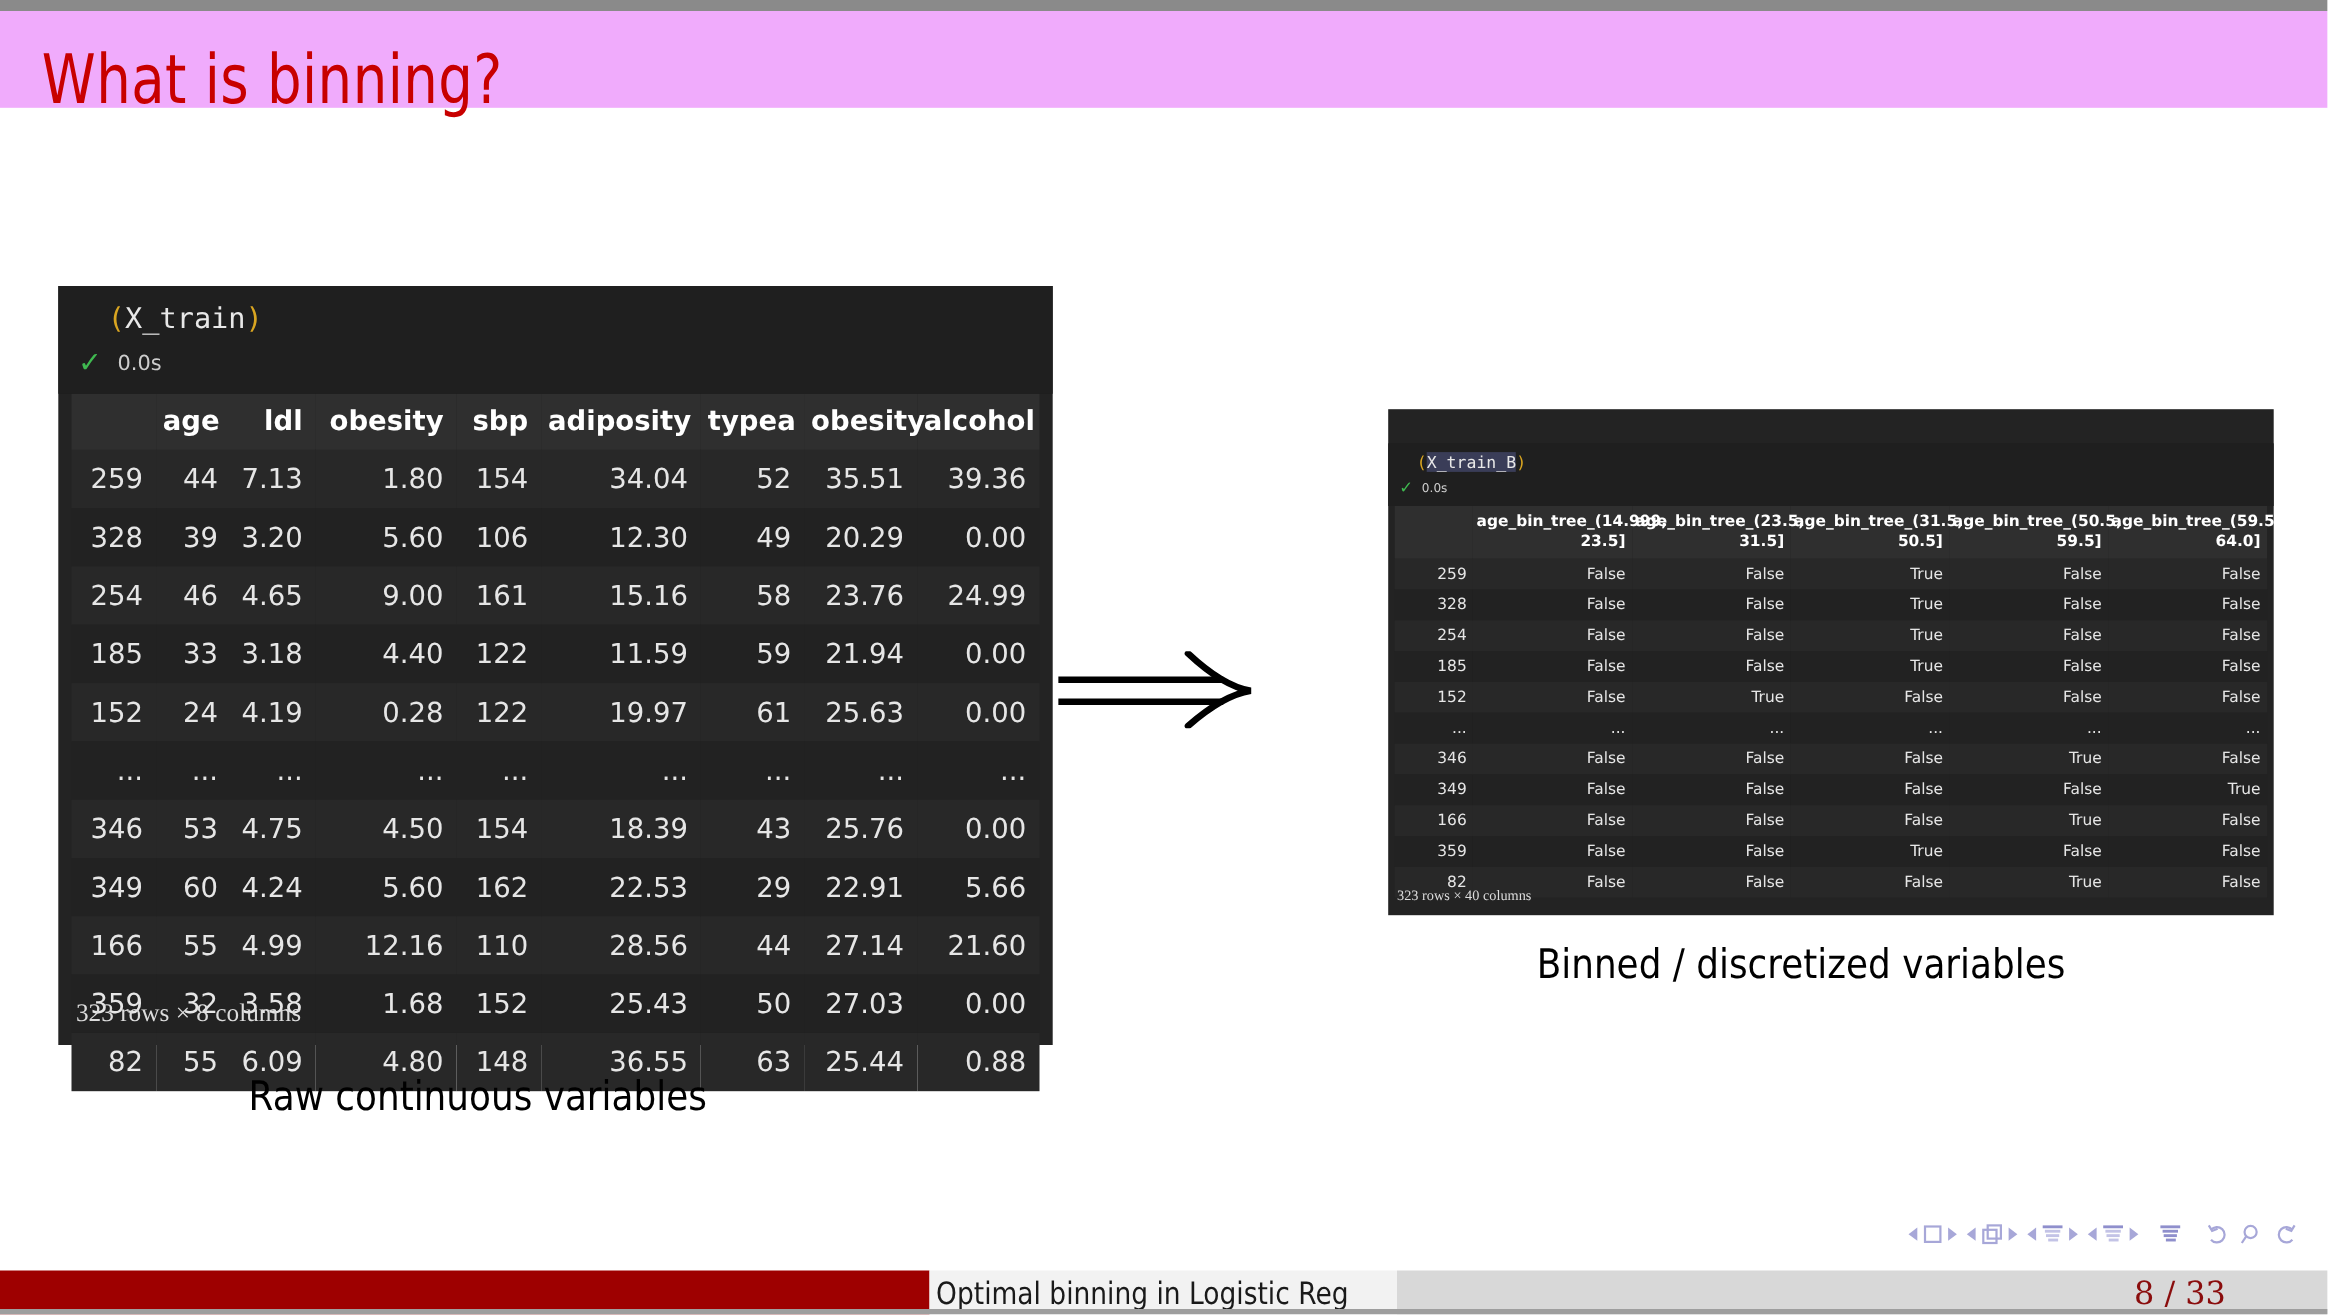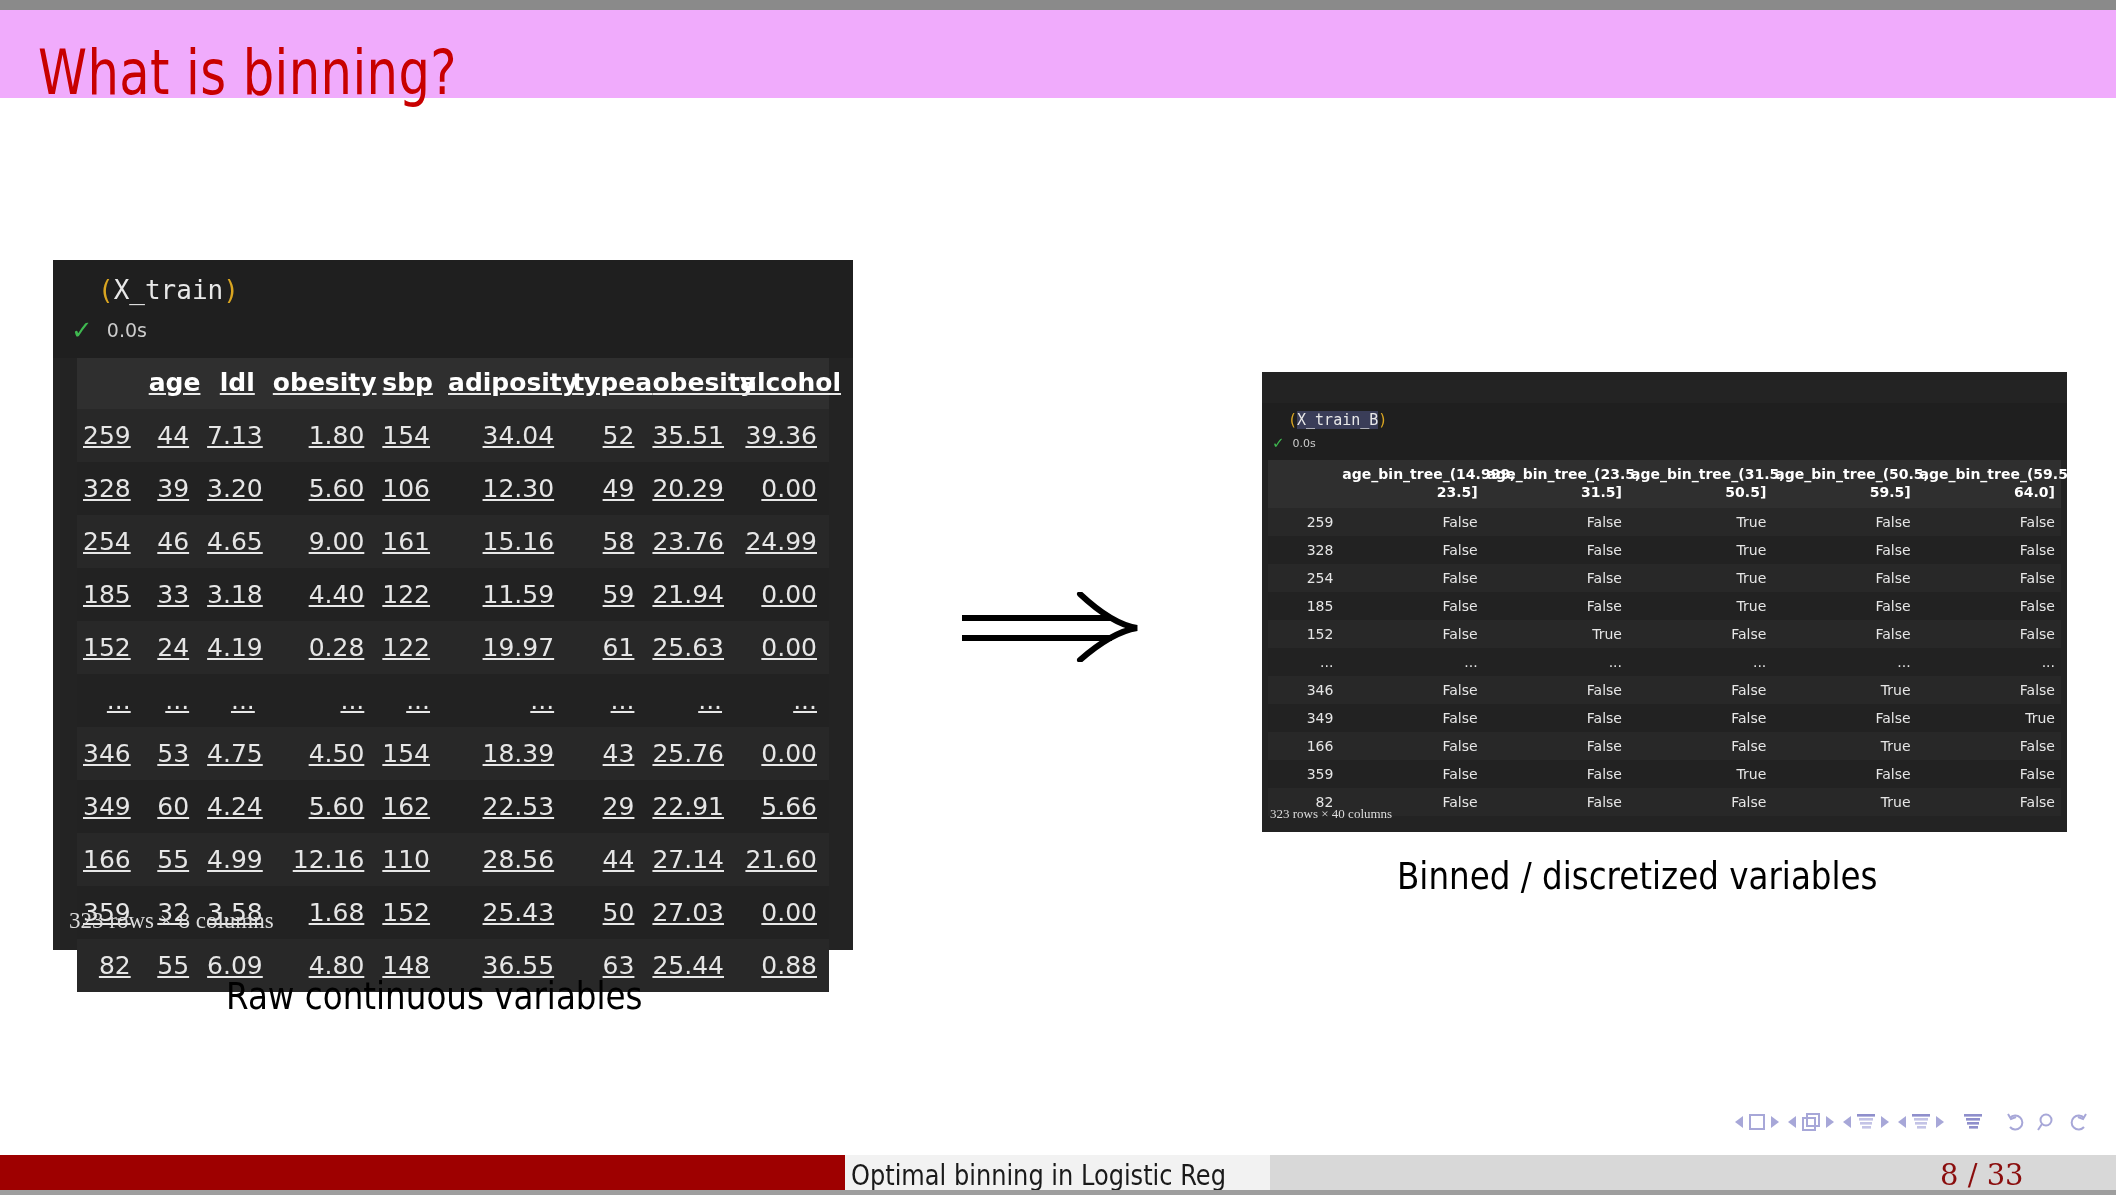--- a/index.html
+++ b/index.html
@@ -99,31 +99,31 @@
 
   .nb-foot {
     color: #dcdcdc;
     font-family: Liberation Serif, serif;
   }
 
   
   #left-panel {
     left: 53px;
     top: 260px;
-    width: 800px;
+    width: 904px;
     height: 690px;
   }
   #left-panel .nb-cellhead { height: 98px; }
   #left-panel .nb-code { position:absolute; left: 45px; top: 15px; font-size: 26px; }
   #left-panel .nb-status { position:absolute; left: 18px; top: 55px; font-size: 19px; }
   #left-panel .check { font-size: 26px; margin-right: 14px; }
   #left-panel table.df { font-size: 25px; }
   #left-panel table.df th { padding: 10px 12px 12px 6px; font-size: 25px; }
   #left-panel table.df td { padding: 12px 12px 12px 6px; }
-  #left-panel .df-wrap { padding: 0 24px; text-decoration: underline; }
+  #left-panel .df-wrap { padding: 0 12px; }
   #left-panel .nb-foot { position:absolute; left: 16px; bottom: 16px; font-size: 23px; }
 
   
   #right-panel {
     left: 1262px;
     top: 372px;
     width: 805px;
     height: 460px;
   }
   #right-panel .nb-cellhead { height: 57px; margin-top: 31px; }

